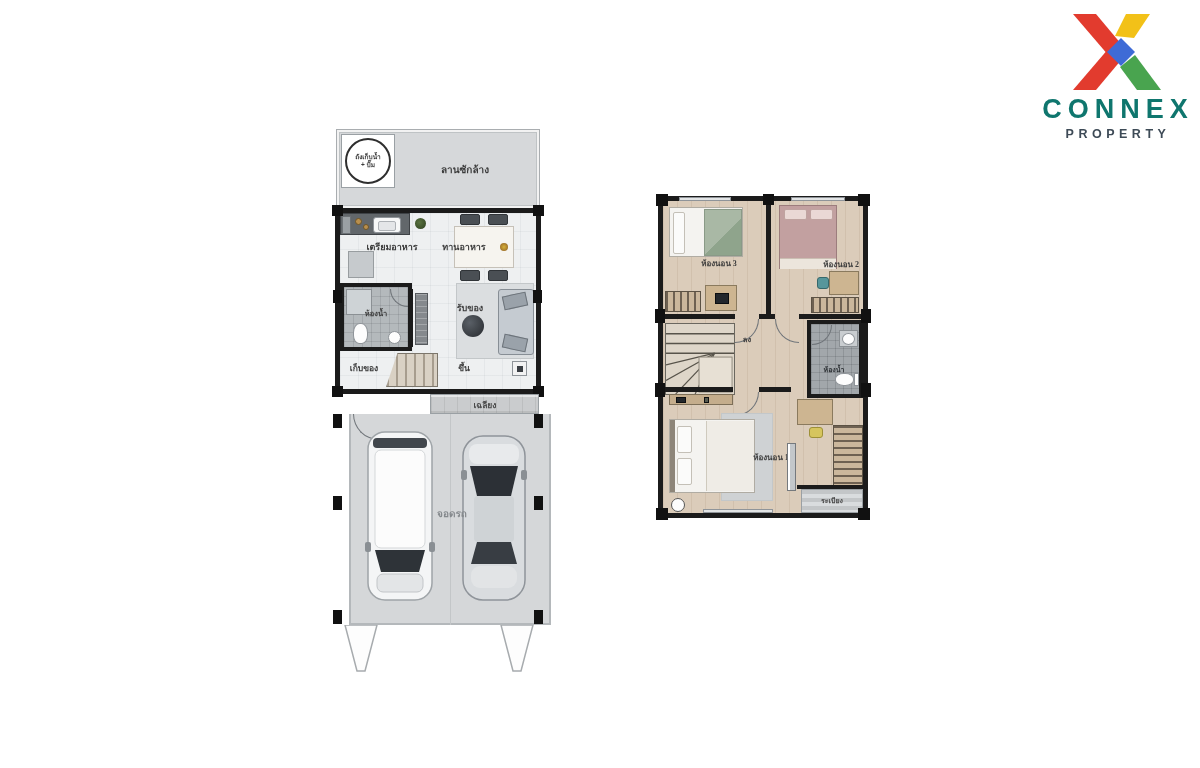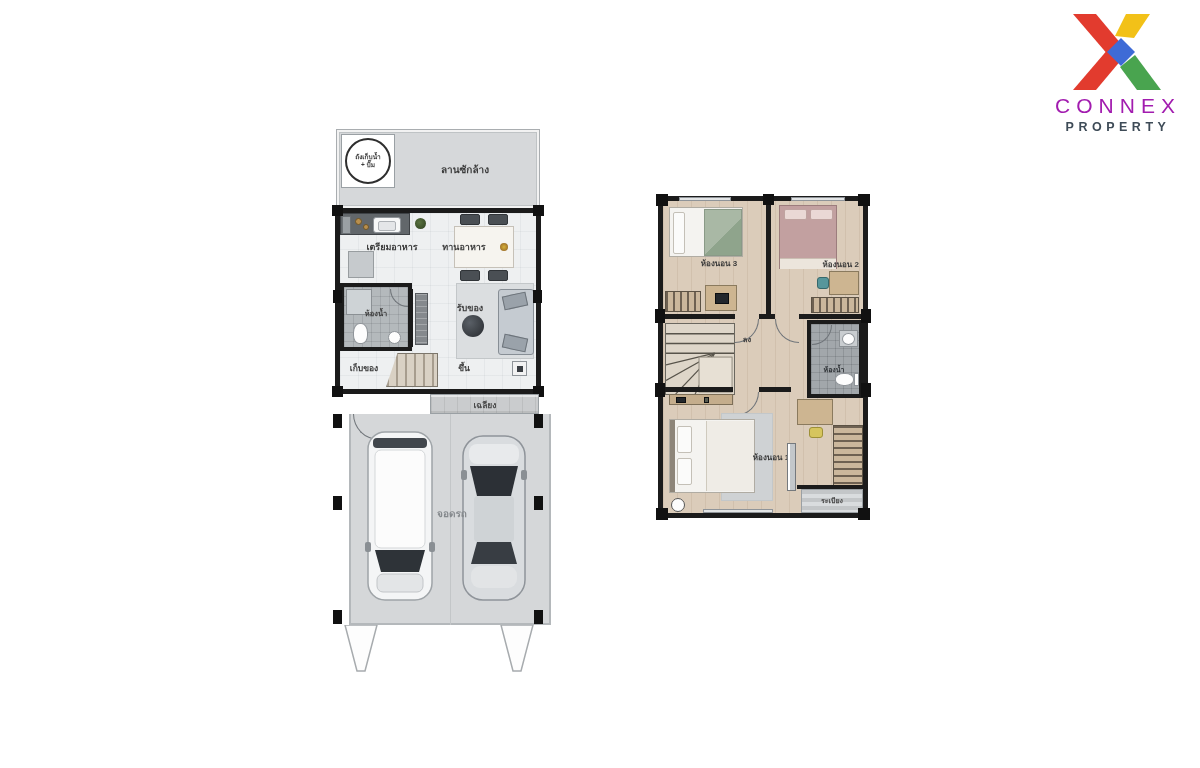--- a/index.html
+++ b/index.html
@@ -49,21 +49,21 @@
   .porch{background:#caccce;border:1px solid #9aa0a4;
        background-image:repeating-linear-gradient(90deg,rgba(0,0,0,.07) 0 1px,transparent 1px 13px);
        box-shadow:inset 0 2px 0 rgba(255,255,255,.5), inset 0 -2px 0 rgba(0,0,0,.08);}
   .garage{background:#d5d7d9;border-left:2px solid #b4b8bb;border-right:2px solid #b4b8bb;
        border-bottom:2px solid #b4b8bb;}
   .gdivide{background:#c3c6c8;}
   .post{background:#111;position:absolute;box-sizing:border-box;}
   .arc{position:absolute;box-sizing:border-box;border:1px solid #70757a;background:transparent;}
   
   .sfloor{background:#dbccba;border:5px solid #1b1b1b;
-        background-image:repeating-linear-gradient(90deg,rgba(120,88,56,.10) 0 1px,transparent 1px 14px);}
+        background-image:repeating-linear-gradient(90deg,rgba(120,88,56,.10) 0 1px,transparent 1px 14px);font-family:Liberation Serif, serif;}
   .bed{border:1px solid #b0aca3;background:#f4f3f0;}
   .pillow{background:#fbfbfa;border:1px solid #c4c0b7;border-radius:2px;}
   .blanket3{background:linear-gradient(135deg,#a9b8a5 0 55%,#8fa48c 55% 100%);border:1px solid #8a9a87;}
   .bed2{background:#c2a0a0;border:1px solid #9c7d7d;}
   .pillow2{background:#ead8d5;border:1px solid #bfa3a0;border-radius:2px;}
   .sheet2{background:#ece5dc;border-top:1px solid #cbbfb3;}
   .desk{background:#cdb591;border:1px solid #8a7a5e;}
   .monitor{background:#23272c;border:1px solid #0c0e10;}
   .chairteal{background:#57969b;border:1px solid #36686c;border-radius:3px;}
   .chairyellow{background:#d6c55e;border:1px solid #9e9038;border-radius:3px;}
@@ -76,21 +76,21 @@
         background-image:linear-gradient(rgba(60,65,70,.18) 1px,transparent 1px),
                          linear-gradient(90deg,rgba(60,65,70,.18) 1px,transparent 1px);
         background-size:8px 8px;}
   .slider{background:#c3c7ca;border:1px solid #75797d;
         box-shadow:inset 2px 0 0 #fff;}
   .deck{background:repeating-linear-gradient(180deg,#c3c6c8 0 4px,#d9dcde 4px 8px);
         border:1px solid #9aa0a4;}
   .windowbar{background:#e2e4e5;border:1px solid #8f9499;}
   .dresser{background:#c4ad8c;border:1px solid #7d6f58;}
   
-  .brand{font-weight:400;color:#a21caf;letter-spacing:6px;font-size:21px;}
+  .brand{font-weight:700;color:#0f766e;letter-spacing:6px;font-size:27px;}
   .brandsub{font-weight:800;color:#3e4b57;letter-spacing:4.5px;font-size:12.5px;}
 </style>
 </head>
 <body>
 
 <div id="stage">
 
   <div class="abs" style="left:335px;top:128px;width:206px;height:545px;">
 
     <div class="abs yard" style="left:2px;top:2px;width:202px;height:78px;"></div>

